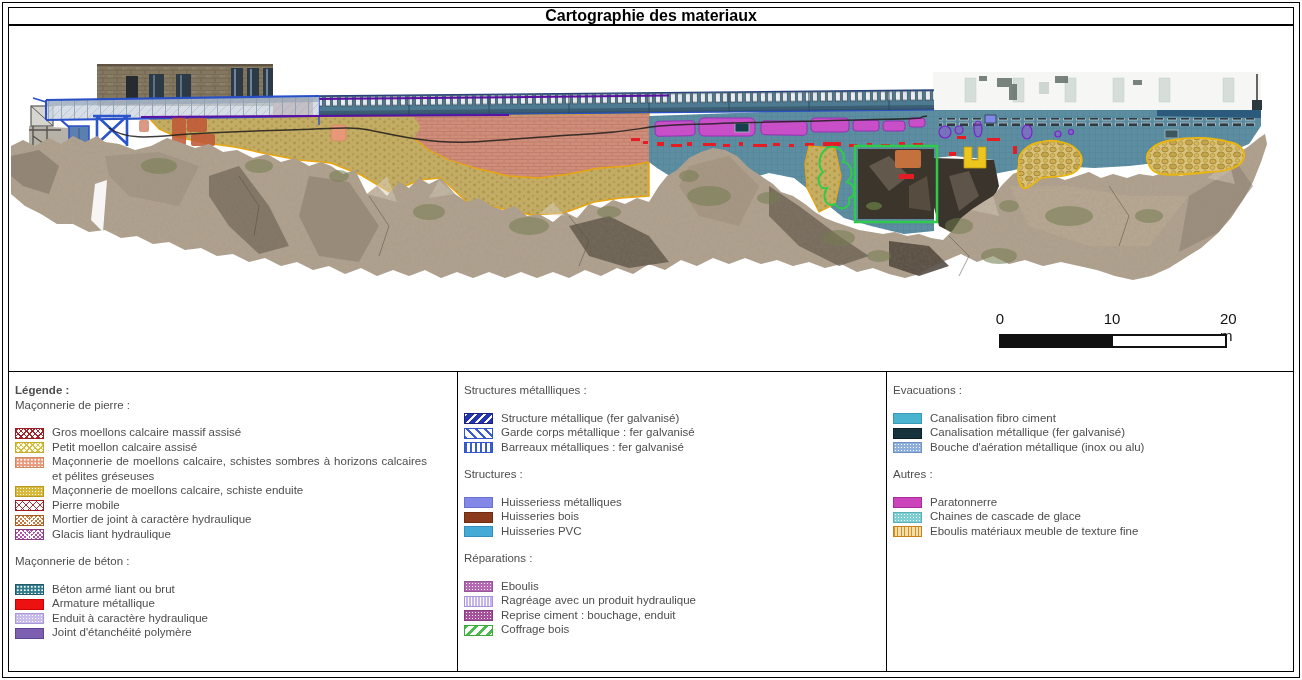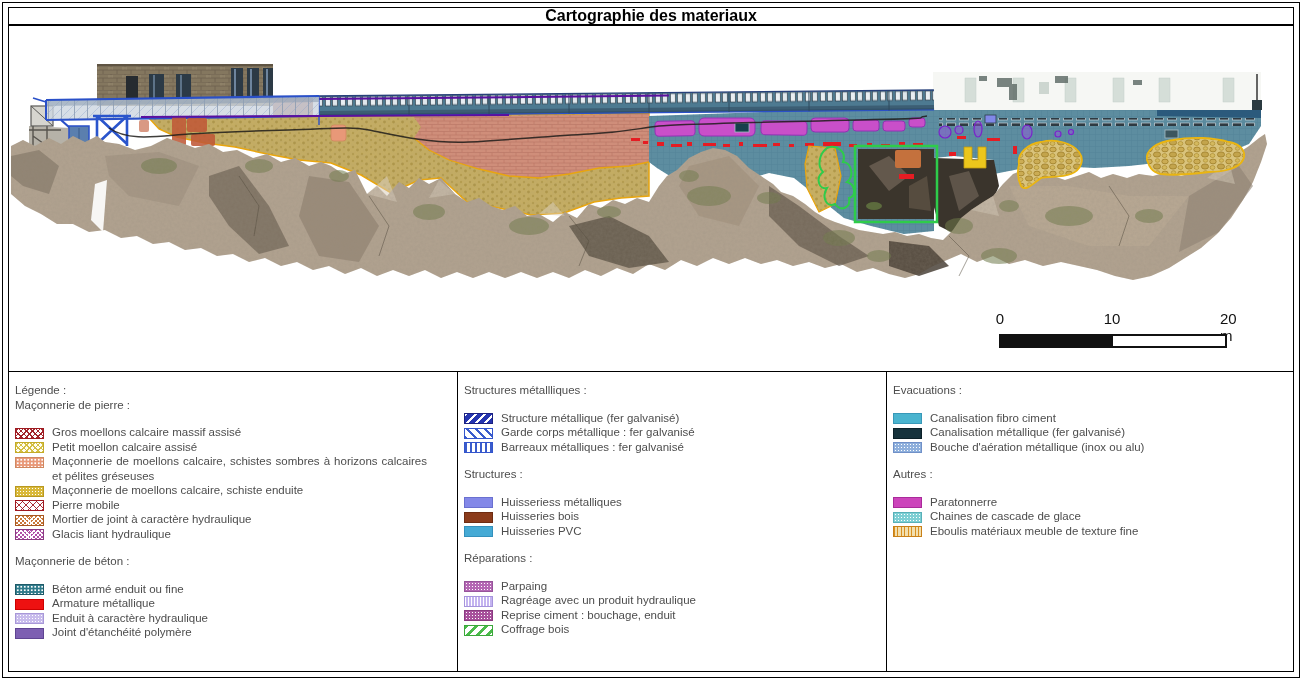--- a/index.html
+++ b/index.html
@@ -23,21 +23,21 @@
   .sbar{position:absolute;left:30px;top:24px;width:224px;height:10px;
        border:2px solid #111;display:flex;}
   .sbar .half{width:50%;height:100%;}
   .half.black{background:#111;} .half.white{background:#fff;}
   
   .legend{position:absolute;left:0;top:345px;width:1284px;height:300px;
        border-top:1px solid #000;display:grid;grid-template-columns:428px 429px 1fr;}
   .lcol{padding:11px 10px 0 6px;font-size:11.5px;color:#4d4d4d;
        line-height:14.5px;overflow:hidden;}
   .lcol + .lcol{border-left:1px solid #000;margin-left:20px;}
-  .lead{font-weight:normal;}
+  .lead{font-weight:bold;}
   .ltitle{margin:0 0 13px 0;}
   .lsection{margin-bottom:13px;}
   .lrow{display:flex;align-items:flex-start;}
   .llabel{flex:1;text-align:justify;}
   .sw{flex:0 0 auto;width:27px;height:9px;margin:2.5px 8px 0 0;border:1px solid #888;
       box-sizing:content-box;}
   
   .gros-moellons{border-color:#9e1a20;background:
       repeating-linear-gradient(45deg,rgba(158,26,32,.95) 0 1px,transparent 1px 4px),
       repeating-linear-gradient(-45deg,rgba(158,26,32,.95) 0 1px,transparent 1px 4px),#fff;}
@@ -418,21 +418,21 @@
           </div>
           <div class="lrow">
             <span class="sw glacis"></span>
             <span class="llabel">Glacis liant hydraulique</span>
           </div>
         </div>
         <div class="lsection">
           <div class="ltitle">Maçonnerie de béton :</div>
           <div class="lrow">
             <span class="sw beton-arme"></span>
-            <span class="llabel">Béton armé enduit ou fine</span>
+            <span class="llabel">Béton armé liant ou brut</span>
           </div>
           <div class="lrow">
             <span class="sw armature"></span>
             <span class="llabel">Armature métallique</span>
           </div>
           <div class="lrow">
             <span class="sw enduit-hydraulique"></span>
             <span class="llabel">Enduit à caractère hydraulique</span>
           </div>
           <div class="lrow">
@@ -469,21 +469,21 @@
           </div>
           <div class="lrow">
             <span class="sw huisserie-pvc"></span>
             <span class="llabel">Huisseries PVC</span>
           </div>
         </div>
         <div class="lsection">
           <div class="ltitle">Réparations :</div>
           <div class="lrow">
             <span class="sw parpaing"></span>
-            <span class="llabel">Parpaing</span>
+            <span class="llabel">Eboulis</span>
           </div>
           <div class="lrow">
             <span class="sw ragreage"></span>
             <span class="llabel">Ragréage avec un produit hydraulique</span>
           </div>
           <div class="lrow">
             <span class="sw reprise-ciment"></span>
             <span class="llabel">Reprise ciment : bouchage, enduit</span>
           </div>
           <div class="lrow">

